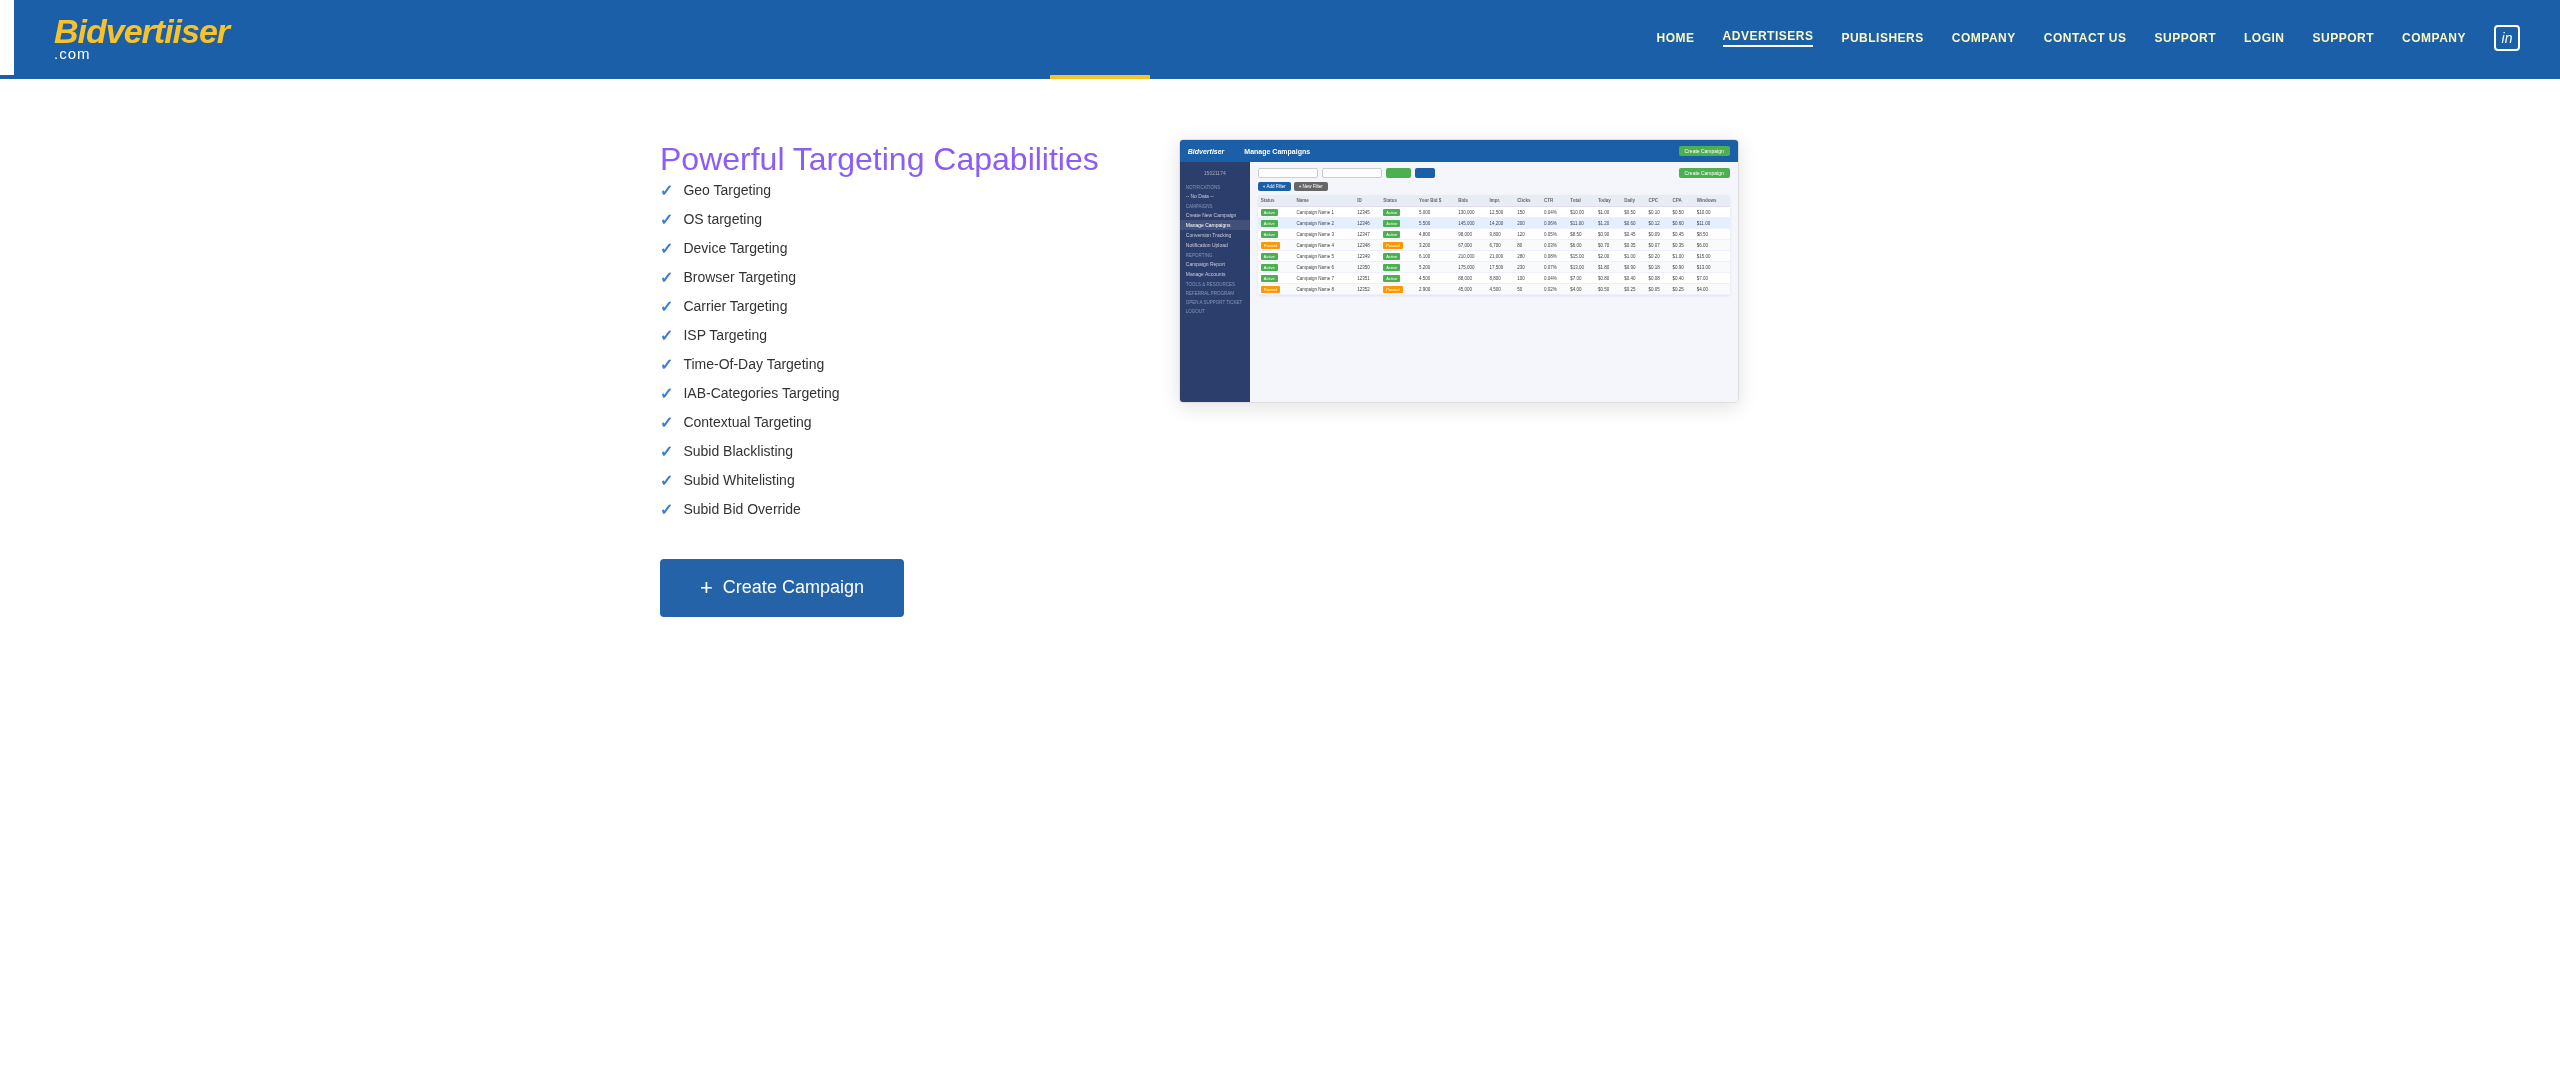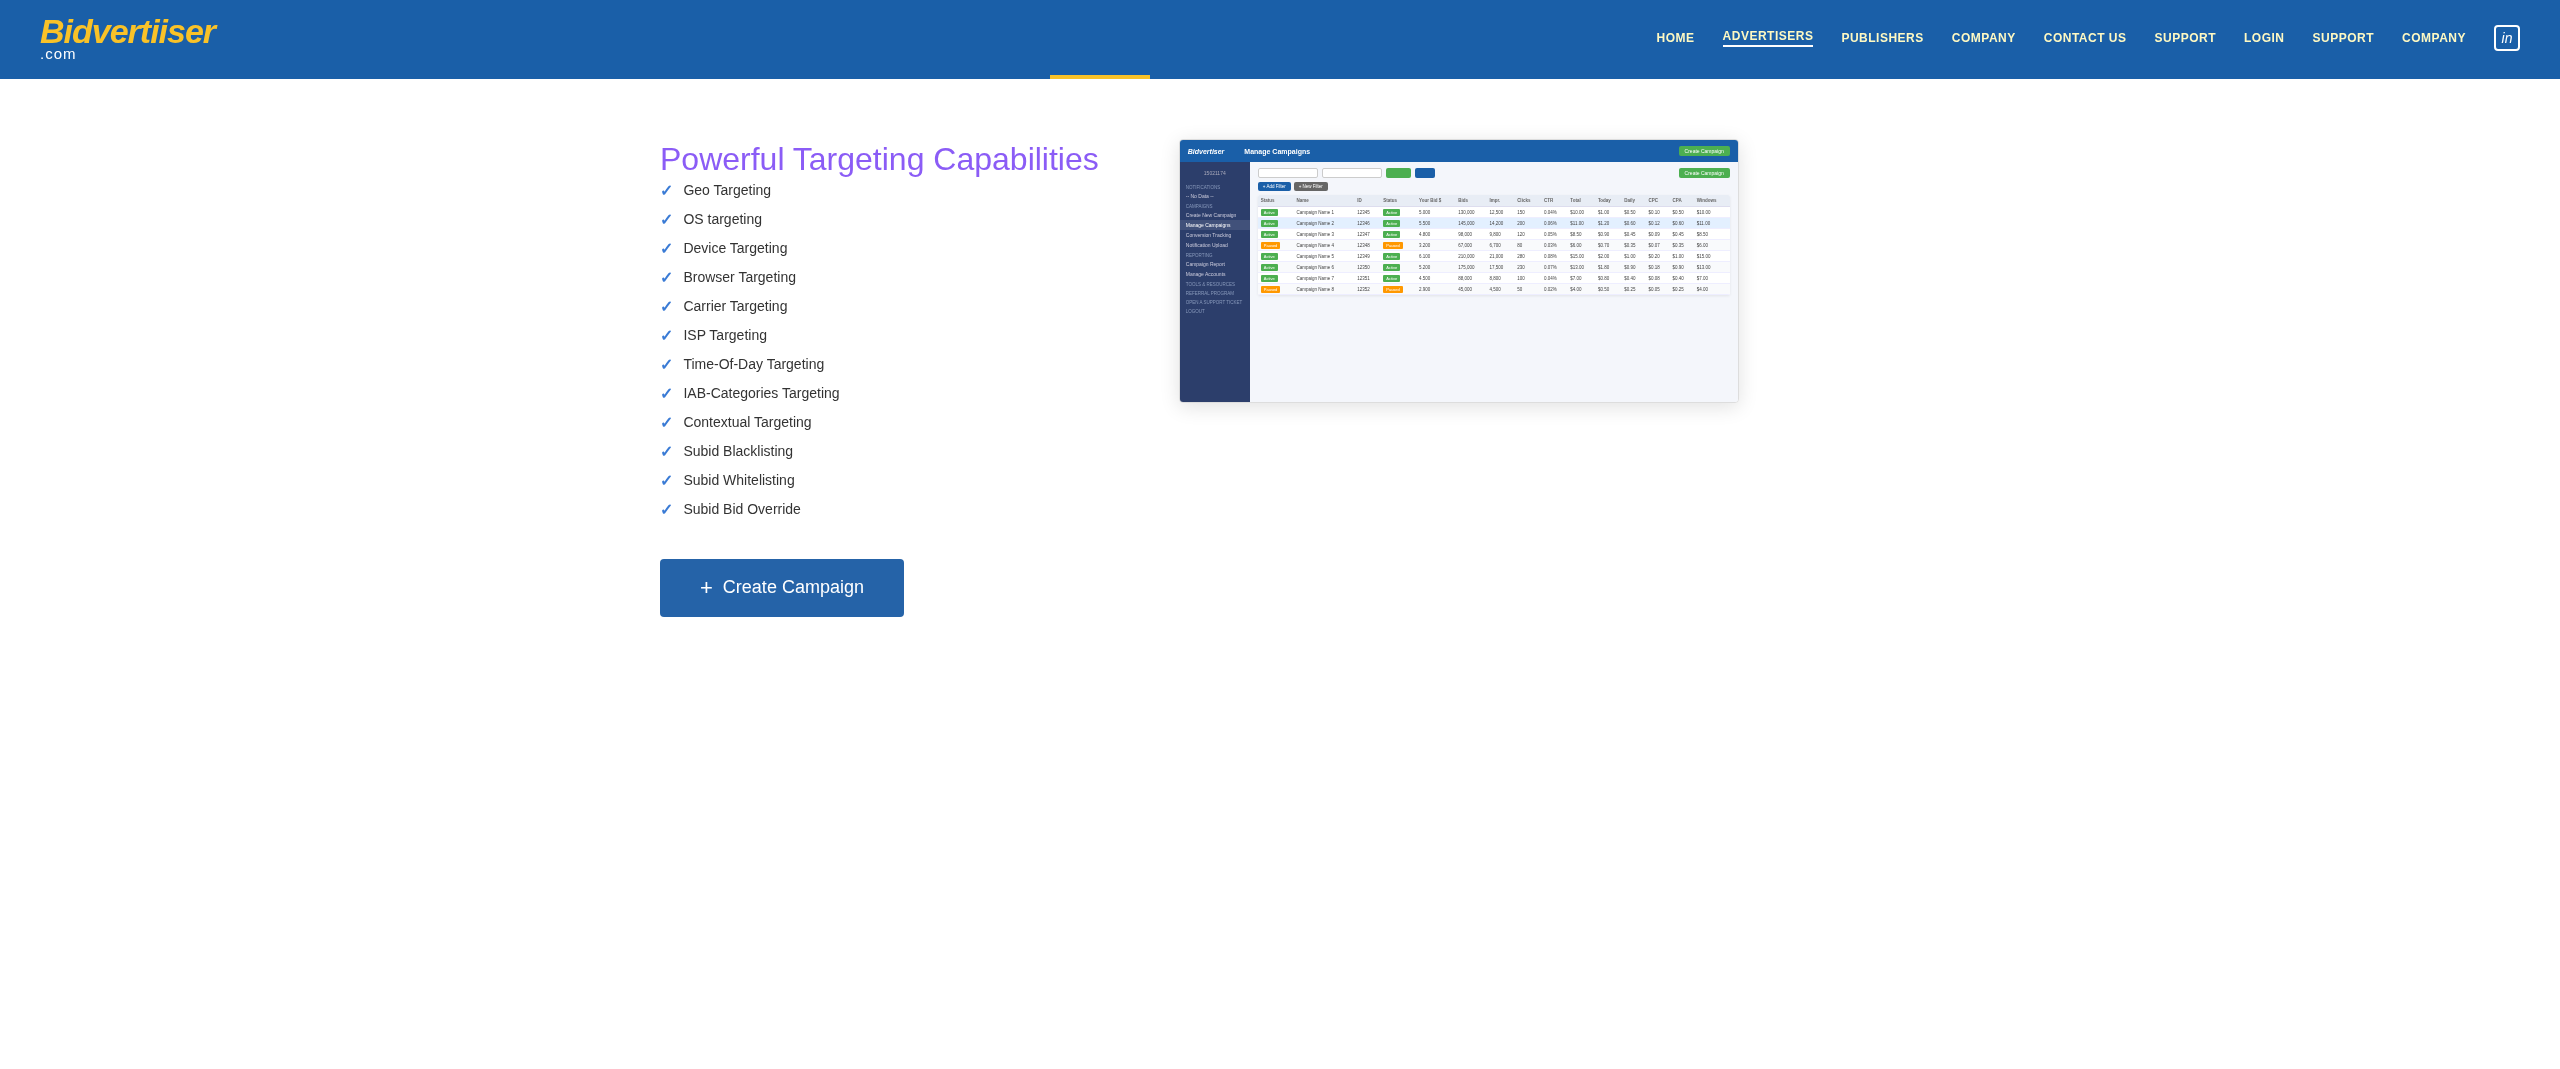--- a/index.html
+++ b/index.html
@@ -7,20 +7,21 @@
 
     
     .header {
       background: #1a5fa8;
       display: flex;
       align-items: center;
       justify-content: space-between;
       padding: 0 40px;
       height: 75px;
       position: relative;
+      margin-left: 14px;
     }
     .logo {
       display: flex;
       flex-direction: column;
       line-height: 1;
     }
     .logo-main {
       font-size: 34px;
       font-weight: 900;
       color: #fff;

